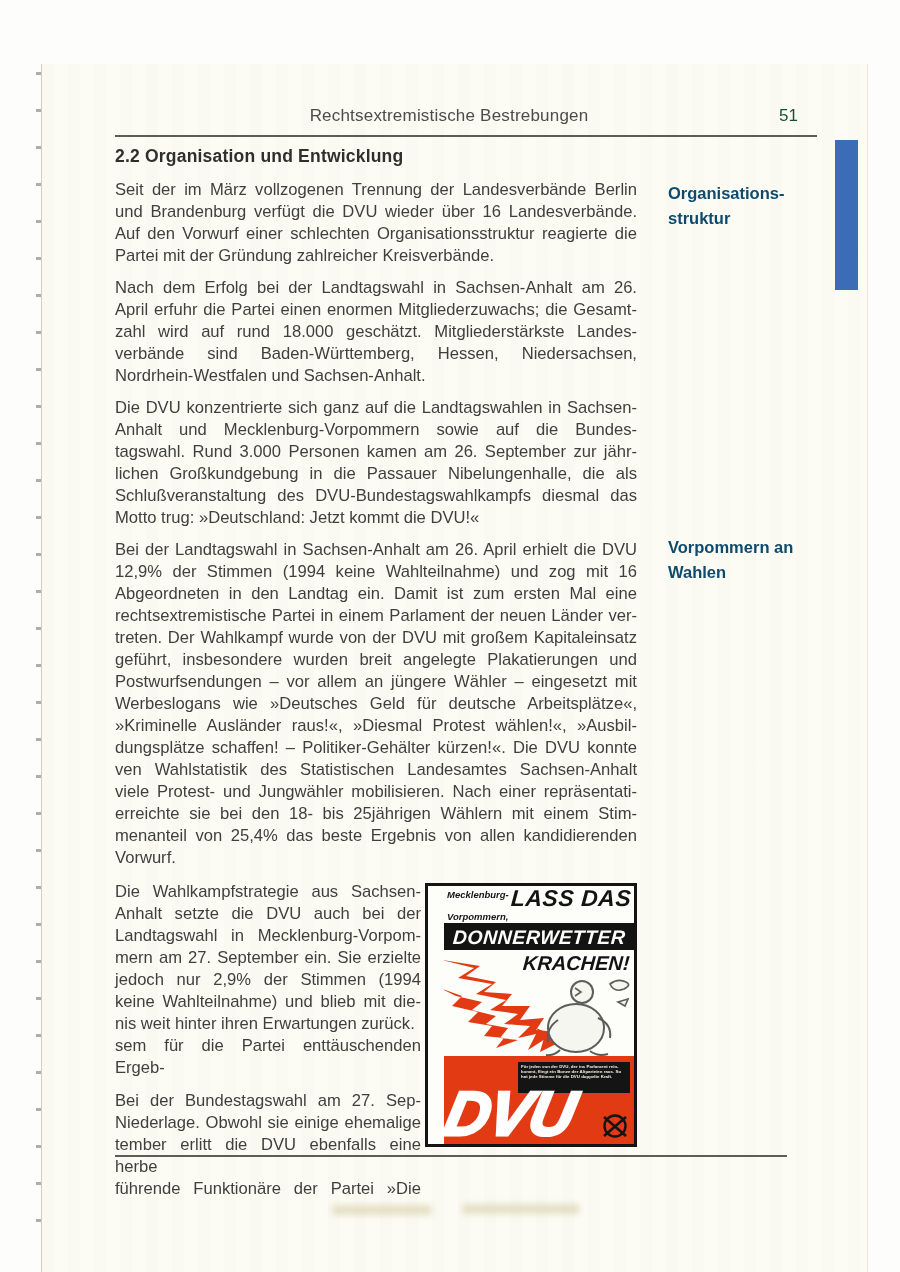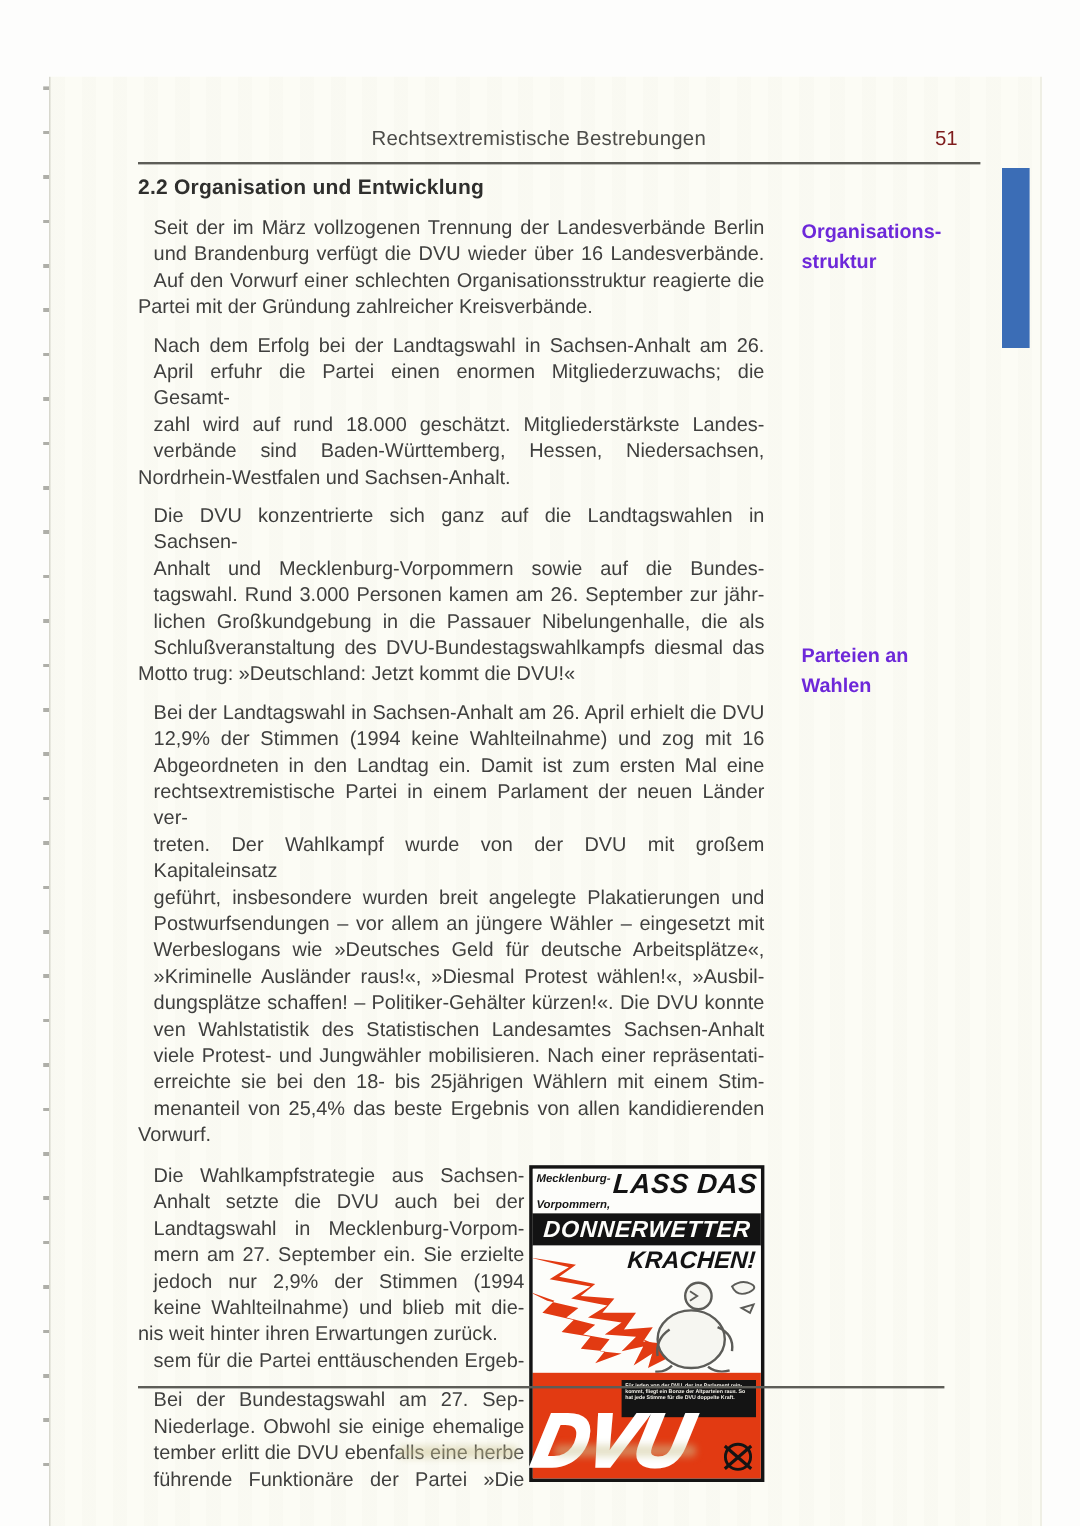--- a/index.html
+++ b/index.html
@@ -11,39 +11,39 @@
   .paper{position:absolute;left:41px;top:64px;width:825px;height:1208px;background:#fcfcf5;
          border-left:1px solid #cfcfc4;border-right:1px solid #e6e6da;}
   .paper::after{content:"";position:absolute;inset:0;pointer-events:none;
          background:repeating-linear-gradient(90deg,rgba(120,120,90,0.018) 0 12px,rgba(255,255,255,0) 12px 26px);}
   .binding-ticks{position:absolute;left:36px;top:72px;width:5px;height:1170px;
          background:repeating-linear-gradient(to bottom,rgba(110,110,100,0.55) 0 3px,rgba(0,0,0,0) 3px 37px);}
 
   
   .header-row{position:absolute;left:98px;top:106px;width:702px;height:26px;}
   .header-title{position:absolute;left:0;right:0;text-align:center;font-size:17px;color:#4c4c49;letter-spacing:.2px;}
-  .page-number{position:absolute;right:2px;top:0;font-size:17px;color:#7f1d1d;}
+  .page-number{position:absolute;right:2px;top:0;font-size:17px;color:#14532d;}
   .rule{position:absolute;height:2px;background:#5d5d57;}
   .header-rule{left:115px;top:135px;width:702px;}
   .bottom-rule{left:115px;top:1155px;width:672px;}
 
   .section-heading{position:absolute;left:115px;top:146px;font-size:17.5px;font-weight:bold;color:#2f2f2d;letter-spacing:.2px;}
 
   
   .body-col{position:absolute;left:115px;top:179px;width:522px;font-size:16.6px;line-height:22px;color:#3f3f3e;}
   .para{margin:0 0 10px 0;}
   .ln{min-height:22px;}
-  .ln.j{text-align:justify;text-align-last:justify;margin-left:13px;}
+  .ln.j{text-align:justify;text-align-last:justify;}
   .two-col{display:flex;margin-top:12px;}
   .narrow-col{width:326px;}
   .narrow-col .para{margin-bottom:11px;}
 
   
   .margin-note{position:absolute;left:668px;width:160px;font-size:16.5px;font-weight:bold;
-               color:#6d28d9;line-height:25px;}
+               color:#0c4a6e;line-height:25px;}
   .note-1{top:181px;}
   .note-2{top:535px;}
   .blue-bar{position:absolute;left:835px;top:140px;width:23px;height:150px;background:#3b6db6;}
 
   
   .poster{position:relative;width:190px;height:258px;margin-left:4px;margin-top:2px;
           border:3px solid #141414;background:#fdfdfa;box-sizing:content-box;flex:none;}
   .poster-top{position:relative;height:37px;background:#fdfdfa;}
   .poster-region{position:absolute;left:3px;top:4px;font-size:9.5px;line-height:10px;font-weight:bold;
                  font-style:italic;color:#161616;}
@@ -86,21 +86,21 @@
   </div>
   <div class="rule header-rule"></div>
 
   <div class="section-heading">2.2 Organisation und Entwicklung</div>
 
   <div class="margin-note note-1">
       <div class="ln">Organisations-</div>
       <div class="ln">struktur</div>
     </div>
   <div class="margin-note note-2">
-      <div class="ln">Parteien an</div>
+      <div class="ln">Vorpommern an</div>
       <div class="ln">Wahlen</div>
     </div>
 
   <div class="blue-bar"></div>
 
   <div class="body-col">
     <div class="para">
         <div class="ln j">Seit der im März vollzogenen Trennung der Landesverbände Berlin</div>
         <div class="ln j">und Brandenburg verfügt die DVU wieder über 16 Landesverbände.</div>
         <div class="ln j">Auf den Vorwurf einer schlechten Organisationsstruktur reagierte die</div>
@@ -152,21 +152,21 @@
             <div class="ln j">sem für die Partei enttäuschenden Ergeb-</div>
           </div>
         <div class="para">
             <div class="ln j">Bei der Bundestagswahl am 27. Sep-</div>
             <div class="ln j">Niederlage. Obwohl sie einige ehemalige</div>
             <div class="ln j">tember erlitt die DVU ebenfalls eine herbe</div>
             <div class="ln j">führende Funktionäre der Partei »Die</div>
           </div>
       </div>
 
-      <figure class="poster" style="margin:2px 0 0 4px;">
+      <figure class="poster" style="margin:2px 0 0 4px;padding-left:16px;">
         <div class="poster-top">
           <div class="poster-region">
               <div class="ln">Mecklenburg-</div>
               <div class="ln">Vorpommern,</div>
             </div>
           <div class="poster-lass">LASS DAS</div>
         </div>
         <div class="poster-band">
           <span>DONNERWETTER</span>
         </div>

